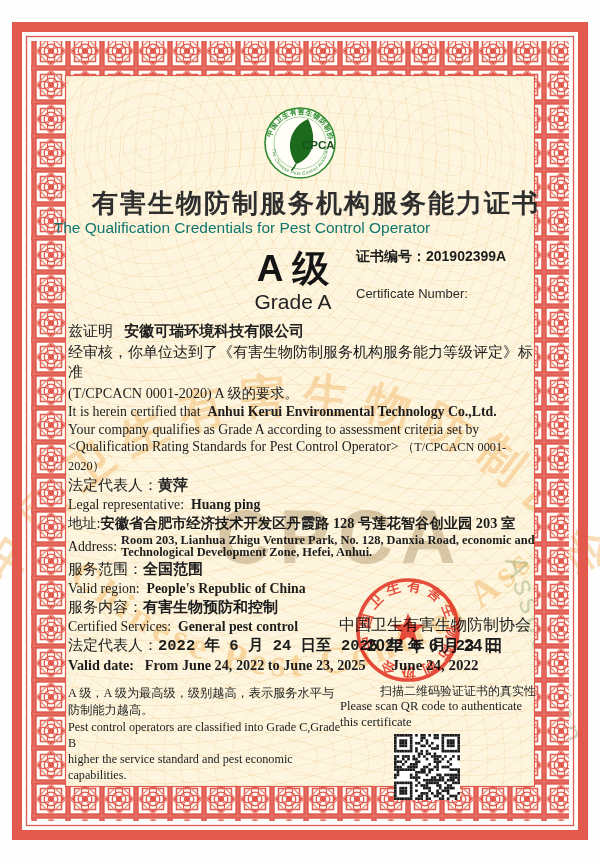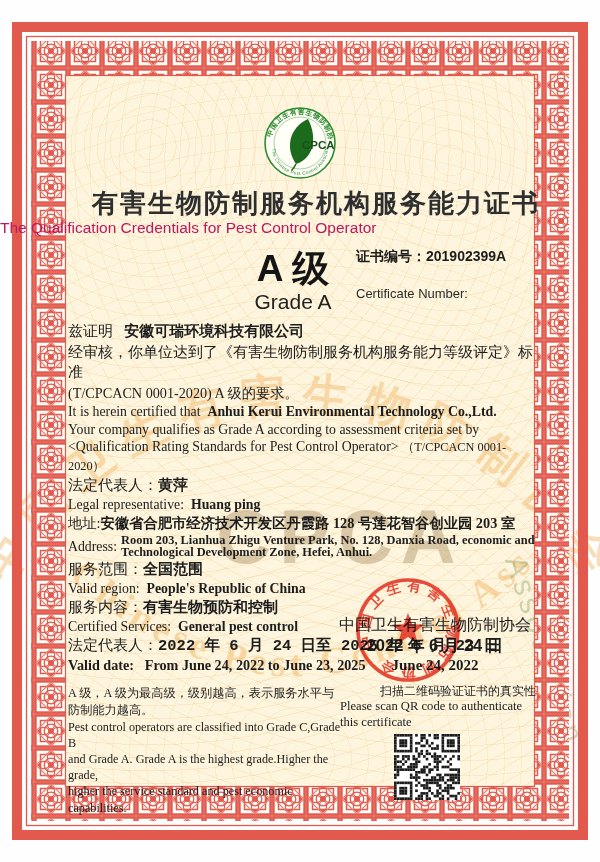--- a/index.html
+++ b/index.html
@@ -11,22 +11,22 @@
     background-image:
       repeating-radial-gradient(circle at 18% 10%, rgba(235,170,80,.17) 0 1px, rgba(0,0,0,0) 1px 13px),
       repeating-radial-gradient(circle at 82% 12%, rgba(235,170,80,.15) 0 1px, rgba(0,0,0,0) 1px 15px),
       repeating-radial-gradient(circle at 50% 96%, rgba(235,170,80,.13) 0 1px, rgba(0,0,0,0) 1px 17px);}
   .wm{position:absolute;left:0;top:0;z-index:2;pointer-events:none;}
   .content{position:absolute;left:0;top:0;width:600px;height:862px;z-index:4;}
 
   .logo{position:absolute;left:263px;top:106px;}
   .title-zh{position:absolute;left:16px;top:186px;width:600px;text-align:center;
     font-family:"Liberation Sans",sans-serif;font-weight:bold;font-size:26px;color:#2e2e2e;letter-spacing:2px;}
-  .title-en{position:absolute;left:0;top:219px;width:484px;text-align:left;
-    font-family:"Liberation Sans",sans-serif;font-size:15.5px;color:#be185d;}
+  .title-en{position:absolute;left:0;top:219px;width:484px;text-align:center;
+    font-family:"Liberation Sans",sans-serif;font-size:15.5px;color:#0f766e;}
 
   .certnum{position:absolute;left:356px;top:248px;font-family:"Liberation Sans",sans-serif;}
   .certnum .l1{font-weight:bold;font-size:14px;}
   .certnum .l2{font-size:13px;margin-top:20px;color:#2b2b2b;}
 
   .grade{position:absolute;left:228px;top:248px;width:130px;text-align:center;}
   .grade .zh{font-family:"Liberation Sans",sans-serif;font-weight:bold;font-size:37px;line-height:42px;color:#151515;}
   .grade .en{font-family:"Liberation Sans",sans-serif;font-size:21px;line-height:23px;color:#222;}
 
   .body-stack{position:absolute;left:68px;top:321px;width:474px;}
@@ -213,21 +213,20 @@
         <text font-size="14" font-weight="bold" fill="#e02818" letter-spacing="5.5" font-family="Liberation Sans, sans-serif" transform="rotate(-118 61 61)">
           <textPath href="#sealRing" startOffset="0">中国卫生有害生物防制协会</textPath>
         </text>
       </g>
     </svg>
 
     <div class="foot-note">
       <div class="zh">A 级，A 级为最高级，级别越高，表示服务水平与</div>
       <div class="zh">防制能力越高。</div>
       <div class="en">Pest control operators are classified into Grade C,Grade B</div>
-      <div class="en">and Grade A. Grade A is the highest grade.Higher the grade,</div>
       <div class="en">higher the service standard and pest economic capabilities.</div>
     </div>
 
     <div class="qr-block">
       <div class="c-zh">扫描二维码验证证书的真实性</div>
       <div class="c-en">Please scan QR code to authenticate</div>
       <div class="c-en">this certificate</div>
       <div class="qr-wrap">
         <svg id="qr" width="66" height="66" viewBox="0 0 66 66">
             <rect x="0.00" y="0.00" width="2.64" height="2.64" fill="#1a1a1a"></rect>

